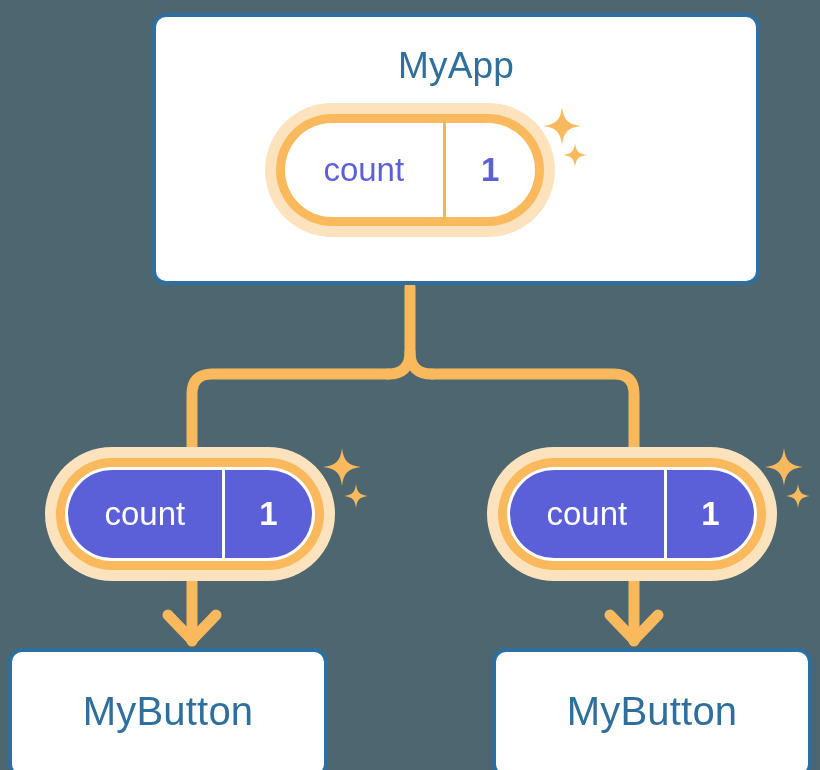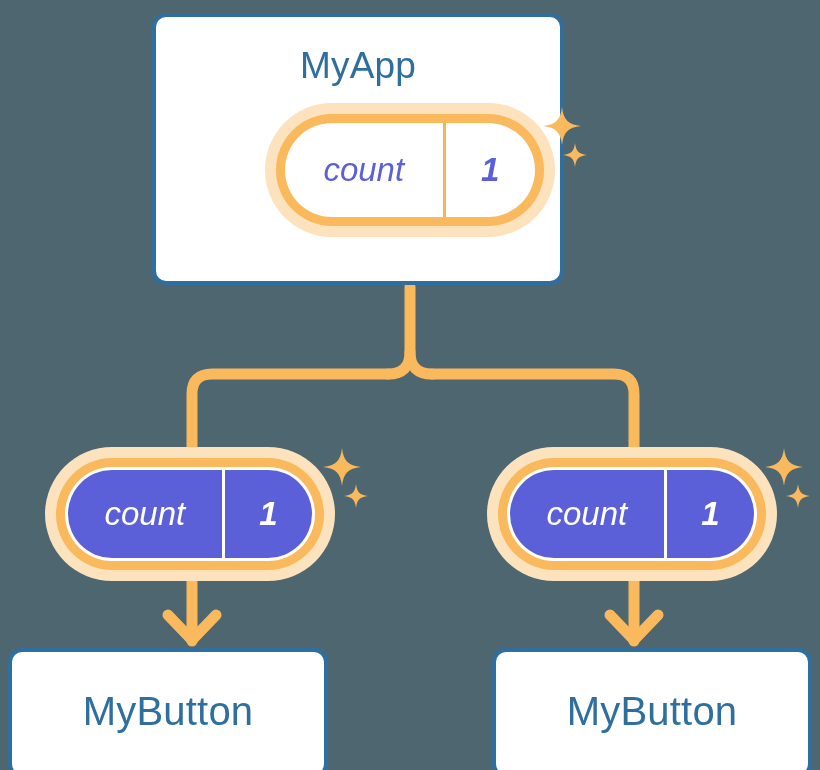--- a/index.html
+++ b/index.html
@@ -37,21 +37,21 @@
     border: 4px solid #2f6fa0;
     border-radius: 14px;
     box-sizing: border-box;
     display: flex;
     align-items: center;
     justify-content: center;
   }
   #card-myapp {
     left: 152px;
     top: 13px;
-    width: 412px;
+    width: 608px;
     height: 272px;
     flex-direction: column;
     justify-content: flex-start;
   }
   .card-title {
     color: #2f6f9e;
     font-size: 37px;
     font-weight: 400;
     letter-spacing: 0.2px;
     line-height: 1;
@@ -104,21 +104,20 @@
   
   .pill-body {
     position: absolute;
     left: 20px;
     top: 20px;
     right: 20px;
     bottom: 20px;
     border-radius: 999px;
     display: flex;
     overflow: hidden;
-    font-style: italic;
   }
   .pill-cell {
     display: flex;
     align-items: center;
     justify-content: center;
     box-sizing: border-box;
   }
   .pill-key {
     flex: 0 0 63%;
   }

